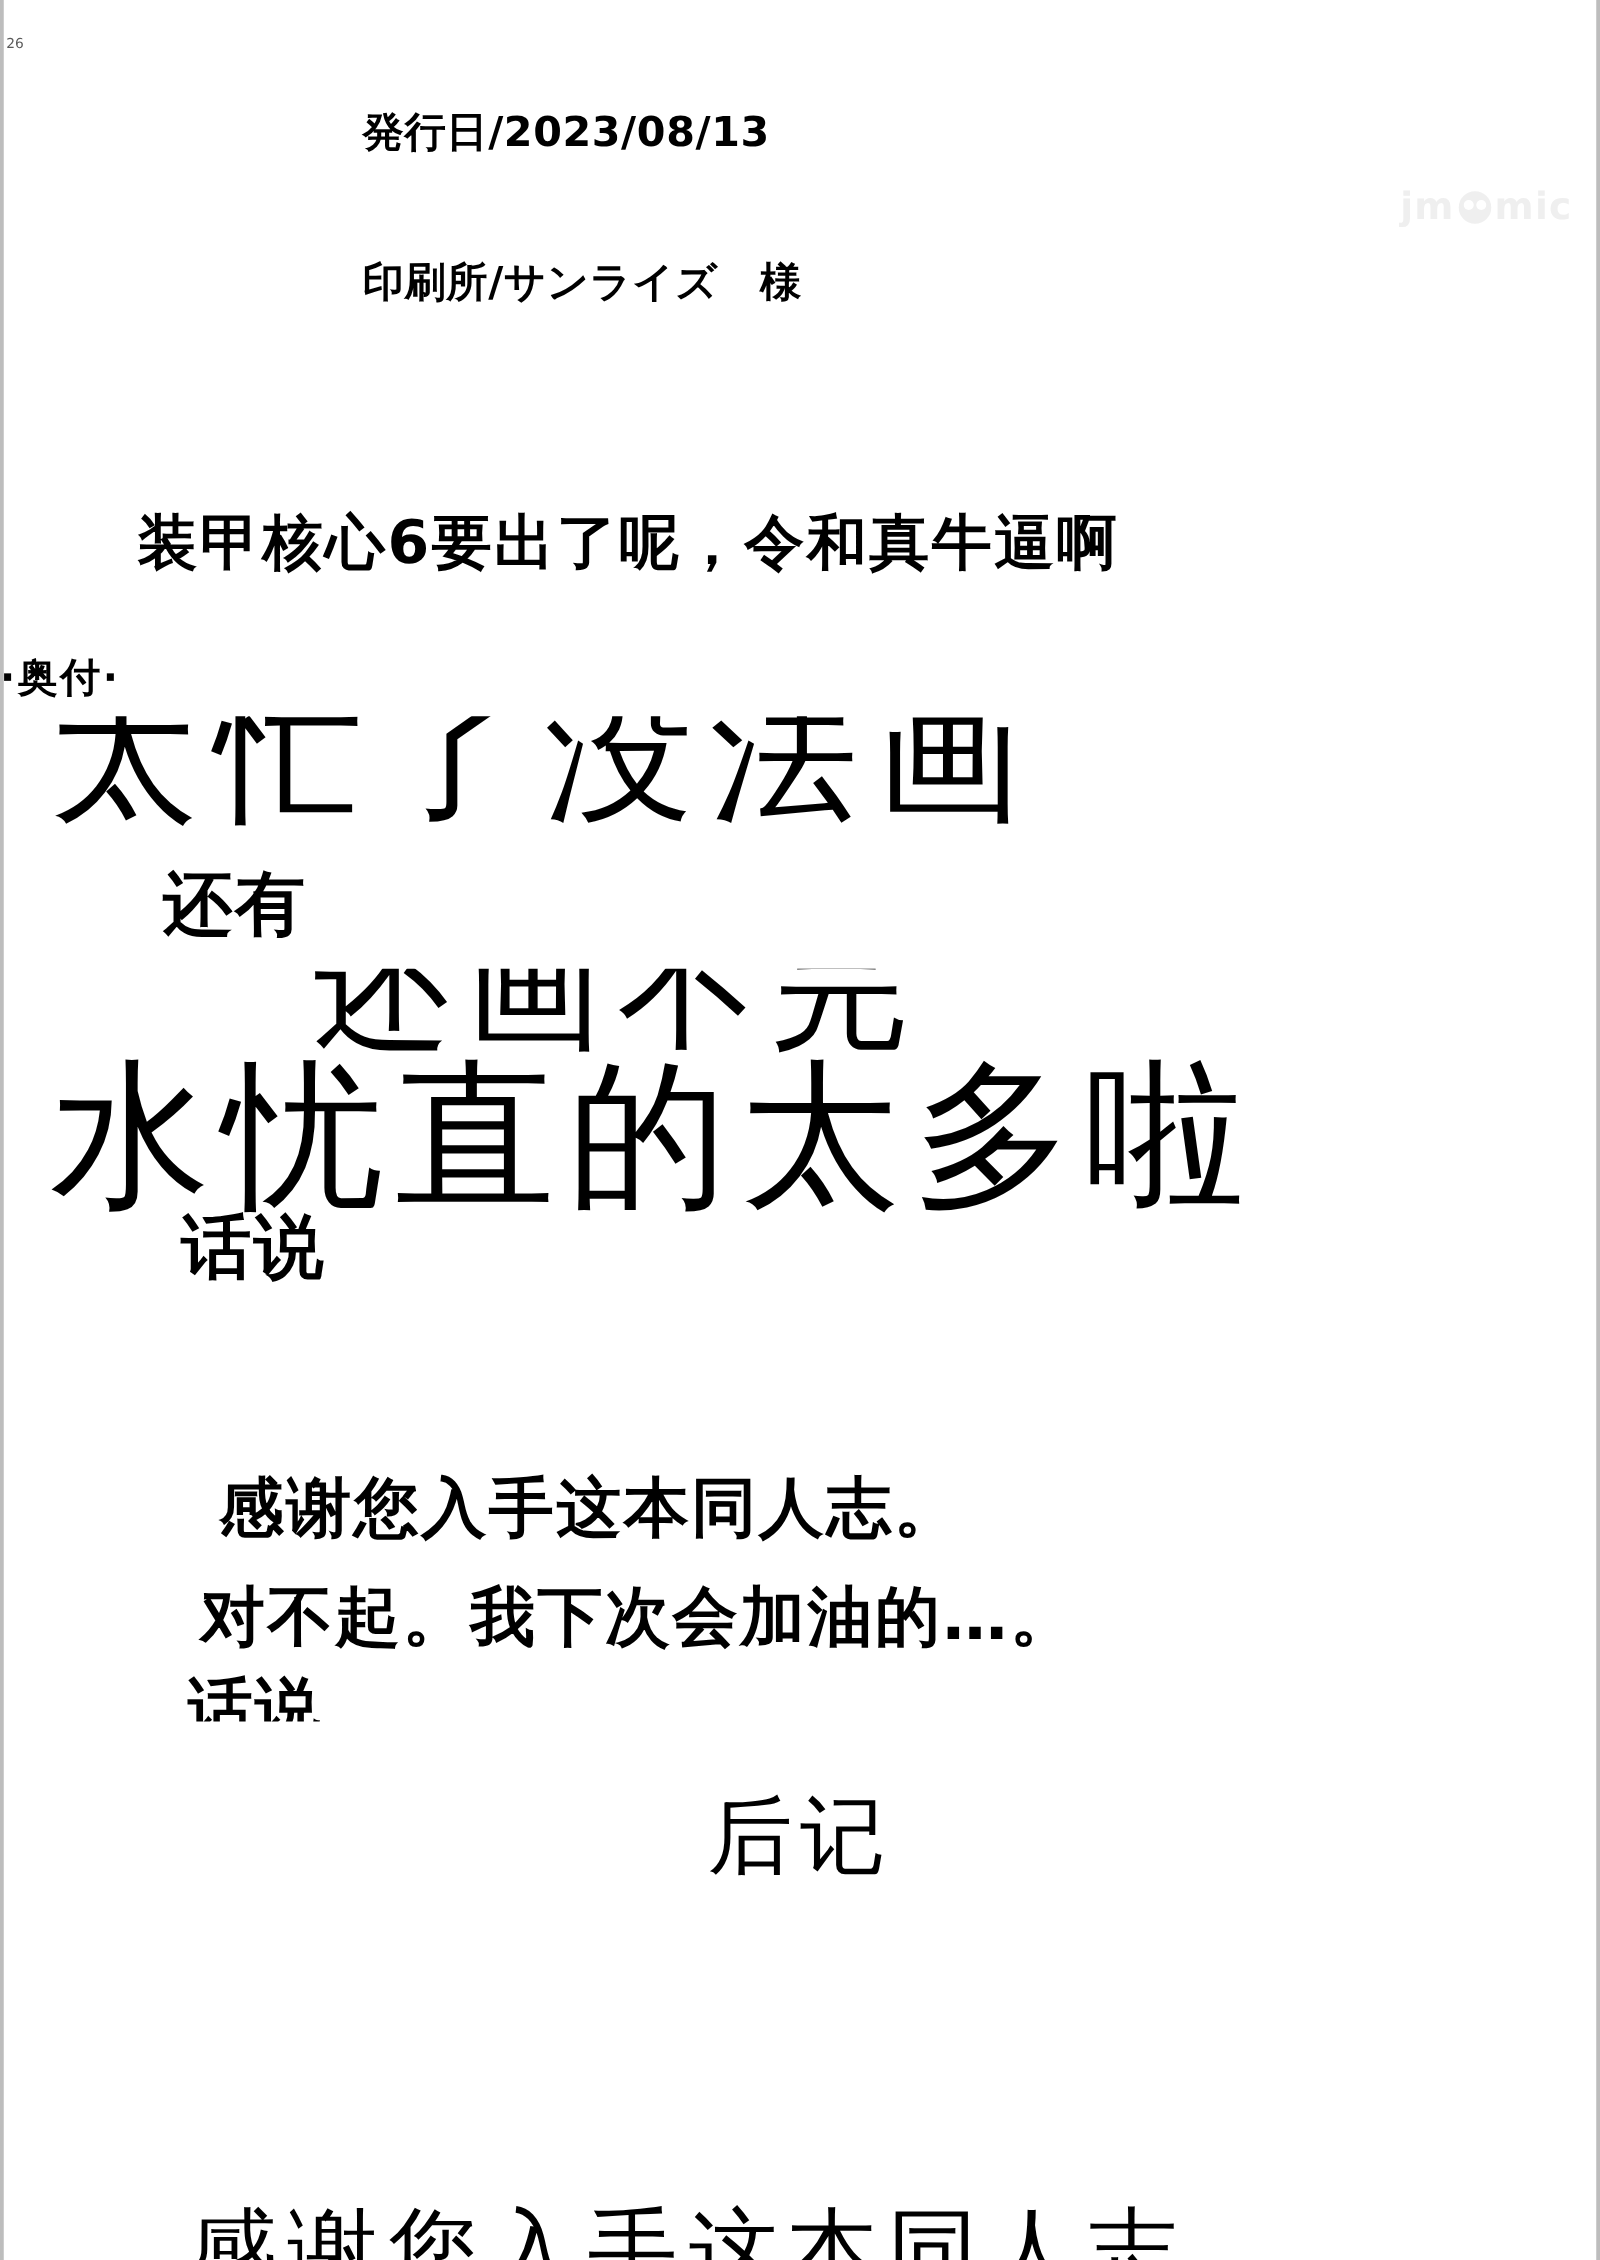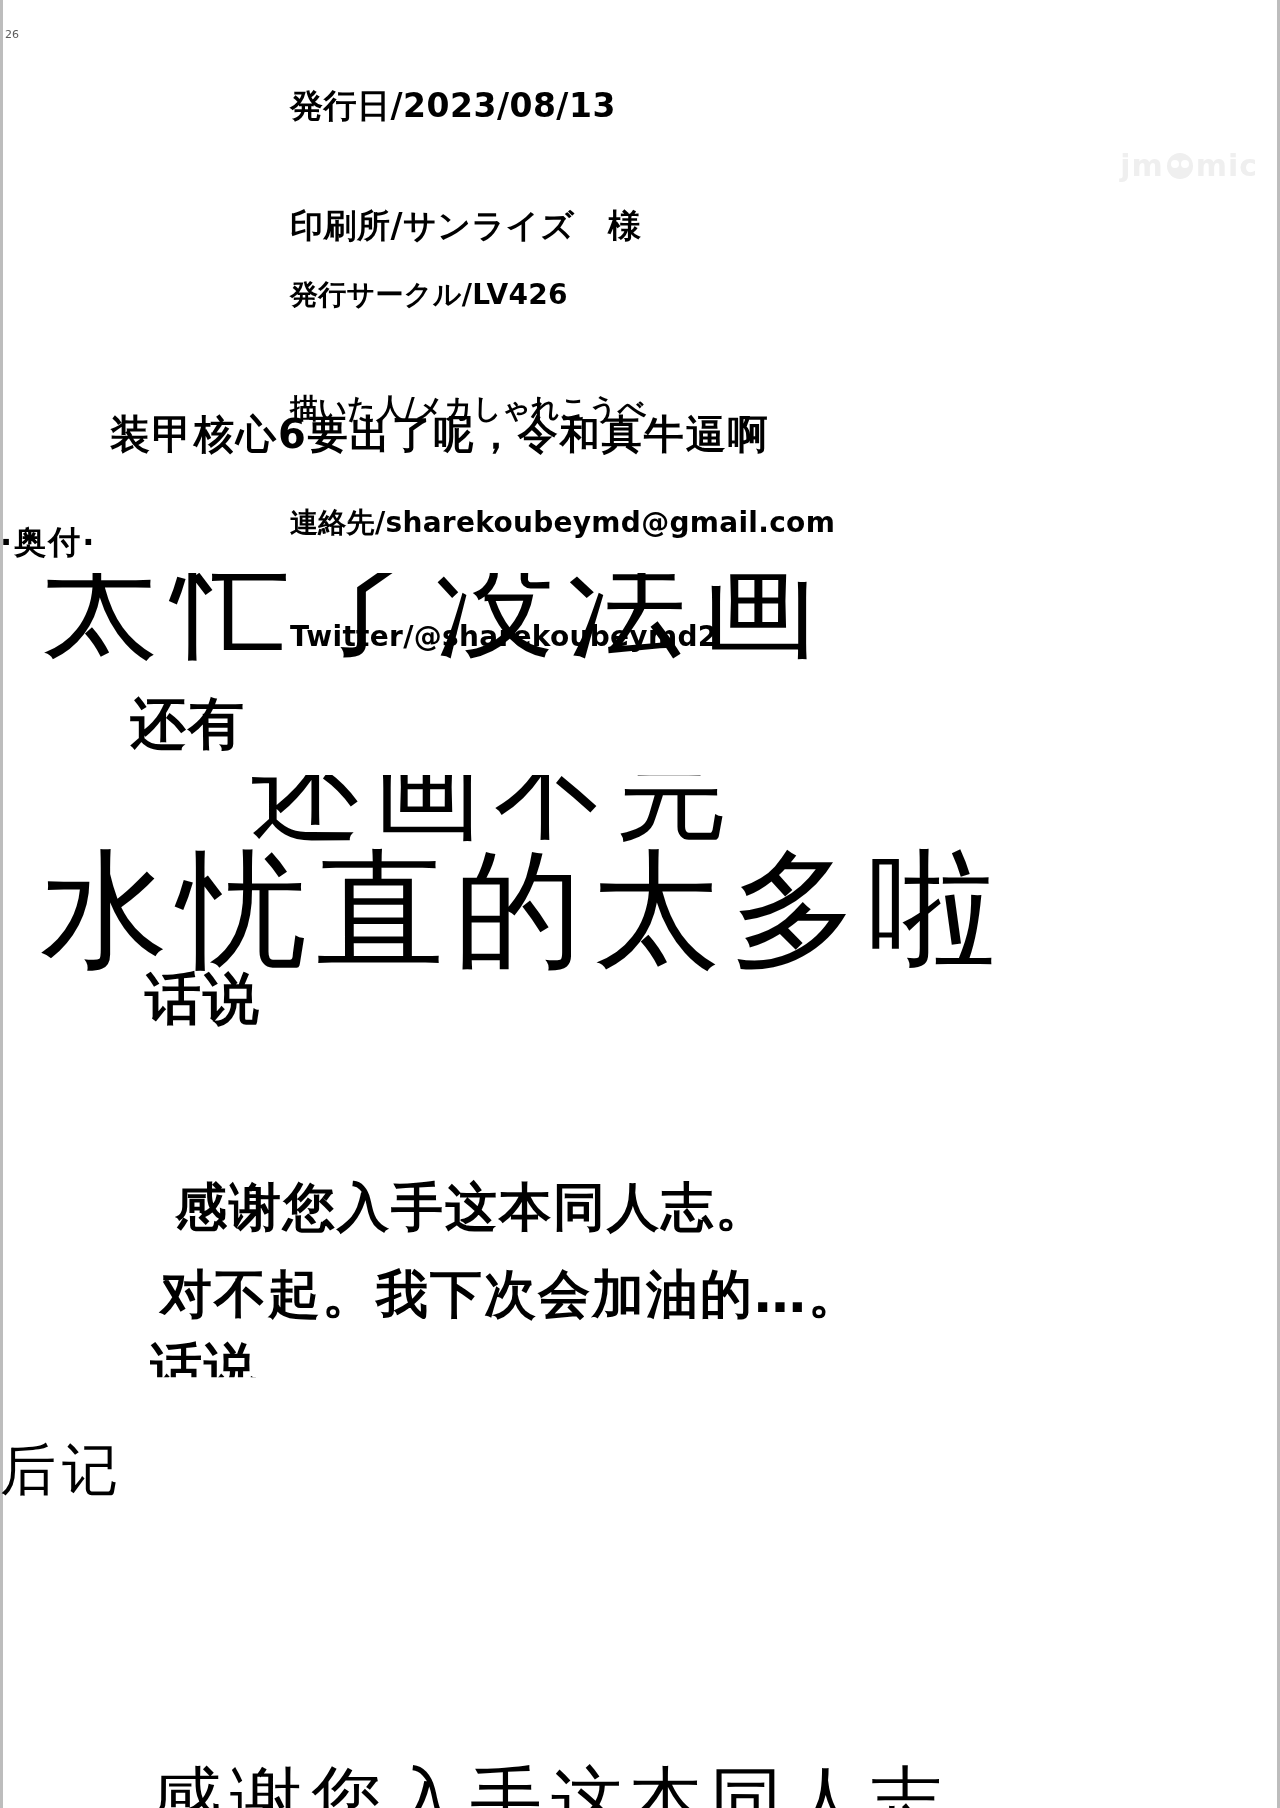--- a/index.html
+++ b/index.html
@@ -97,21 +97,21 @@
     background: #ffffff;
     border-radius: 50%;
     top: 7px;
   }
   .watermark .wm-dot::before { left: 4px; }
   .watermark .wm-dot::after { right: 4px; }
 
   .headline-cn {
     left: 110px;
     top: 403px;
-    font-size: 40px;
+    font-size: 48px;
     line-height: 62px;
     font-weight: 700;
     letter-spacing: 2px;
     white-space: pre;
   }
 
   .okuzuke {
     left: 0;
     right: 0;
     top: 520px;
@@ -155,22 +155,22 @@
     left: 250px;
     top: 1040px;
     font-size: 120px;
     line-height: 124px;
     letter-spacing: 10px;
   }
   .brush-koki {
     left: 0;
     right: 0;
     top: 1424px;
-    text-align: left;
-    font-size: 56px;
+    text-align: center;
+    font-size: 68px;
     line-height: 92px;
     letter-spacing: 6px;
   }
   .brush-bottom {
     left: 150px;
     top: 1760px;
     font-size: 72px;
     line-height: 80px;
     letter-spacing: 8px;
     clip-path: inset(0 0 0 0);
@@ -232,26 +232,20 @@
     <div>発行日/2023/08/13</div>
     <div>印刷所/サンライズ　様</div>
   </div>
 
   <div class="watermark">
     <span>jm</span>
     <span class="wm-dot"></span>
     <span>mic</span>
   </div>
 
-  <div class="block credits">
-    <div>発行サークル/LV426</div>
-    <div>描いた人/メカしゃれこうべ</div>
-    <div>連絡先/sharekoubeymd@gmail.com</div>
-    <div>Twitter/@sharekoubeymd2</div>
-  </div>
 
   <div class="block headline-cn">装甲核心6要出了呢，令和真牛逼啊</div>
 
   <div class="block okuzuke">·奥付·</div>
 
   <div class="block brush brush-row-1">太忙了没法画</div>
   <div class="block note-still">还有</div>
   <div class="block brush brush-row-2">还画不完</div>
   <div class="block brush brush-row-3">水忧直的太多啦</div>
   <div class="block note-shuo">话说</div>

